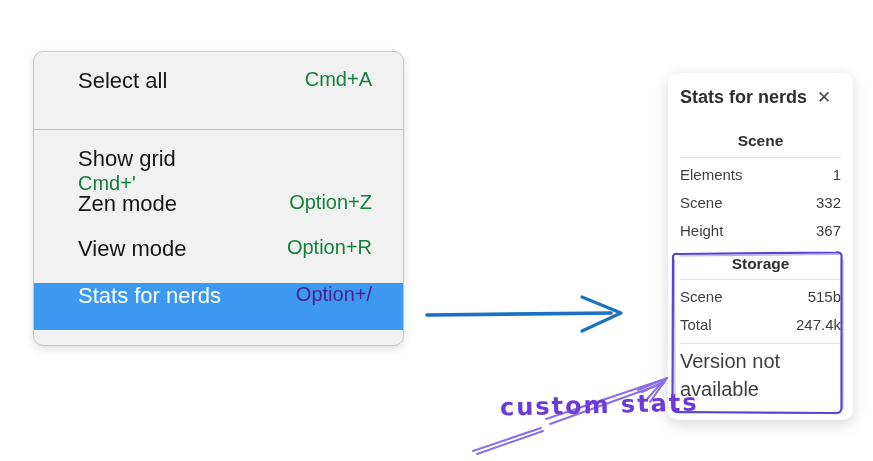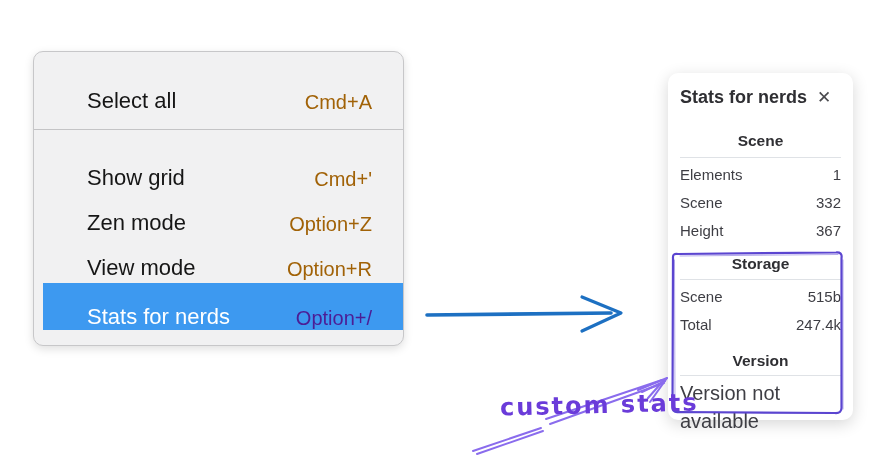--- a/index.html
+++ b/index.html
@@ -14,29 +14,29 @@
   .menu{
     position:absolute;left:33px;top:51px;width:371px;height:295px;
     box-sizing:border-box;
     background:#f1f1f2;
     border:1px solid #c7c7c9;
     border-radius:10px;
     box-shadow:0 3px 10px rgba(0,0,0,.13);
     z-index:1;
   }
   .menu-row{
-    position:absolute;left:9px;right:0;
-    display:flex;justify-content:space-between;align-items:flex-end;
+    position:absolute;left:0;right:0;
+    display:flex;justify-content:space-between;align-items:flex-start;
     padding:0 31px 0 44px;
     font-size:22px;color:#161616;
     cursor:default;
   }
-  .menu-row .ms{font-size:20px;color:#a16207;}
+  .menu-row .ms{font-size:20px;color:#15803d;}
   .menu-row.r1{top:16px;height:46px;}
-  .menu-row.r2{top:94px;height:45px;}
+  .menu-row.r2{top:94px;height:45px;flex-direction:column;}
   .menu-row.r3{top:139px;height:45px;}
   .menu-row.r4{top:184px;height:45px;}
   .menu-row.r5{top:231px;height:47px;}
   .menu-row.active{background:#3d99f0;color:#ffffff;}
   .menu-row.active .ms{color:#4c1d95;}
   .menu-divider{
     position:absolute;left:0;right:0;top:77px;height:0;
     border-top:1px solid #c4c4c6;
   }
 
@@ -143,21 +143,20 @@
       <div class="prow">
         <span>Scene</span>
         <span>515b</span>
       </div>
       <div class="prow">
         <span>Total</span>
         <span>247.4k</span>
       </div>
     </div>
 
-    <div class="sec-h sh-version">Version</div>
     <div class="rule ru-version"></div>
     <div class="pnote">Version not available</div>
   </div>
 
   <svg class="overlay" width="873" height="461" viewBox="0 0 873 461" xmlns="http://www.w3.org/2000/svg">
 
     <g fill="none" stroke-linecap="round" stroke-linejoin="round" stroke-width="3.6">
       <path d="M427 315 L611 313" stroke="#1d70c2"></path>
       <path d="M582 297 L621 313 L582 331" stroke-width="3.2" stroke="#1d70c2"></path>
     </g>

